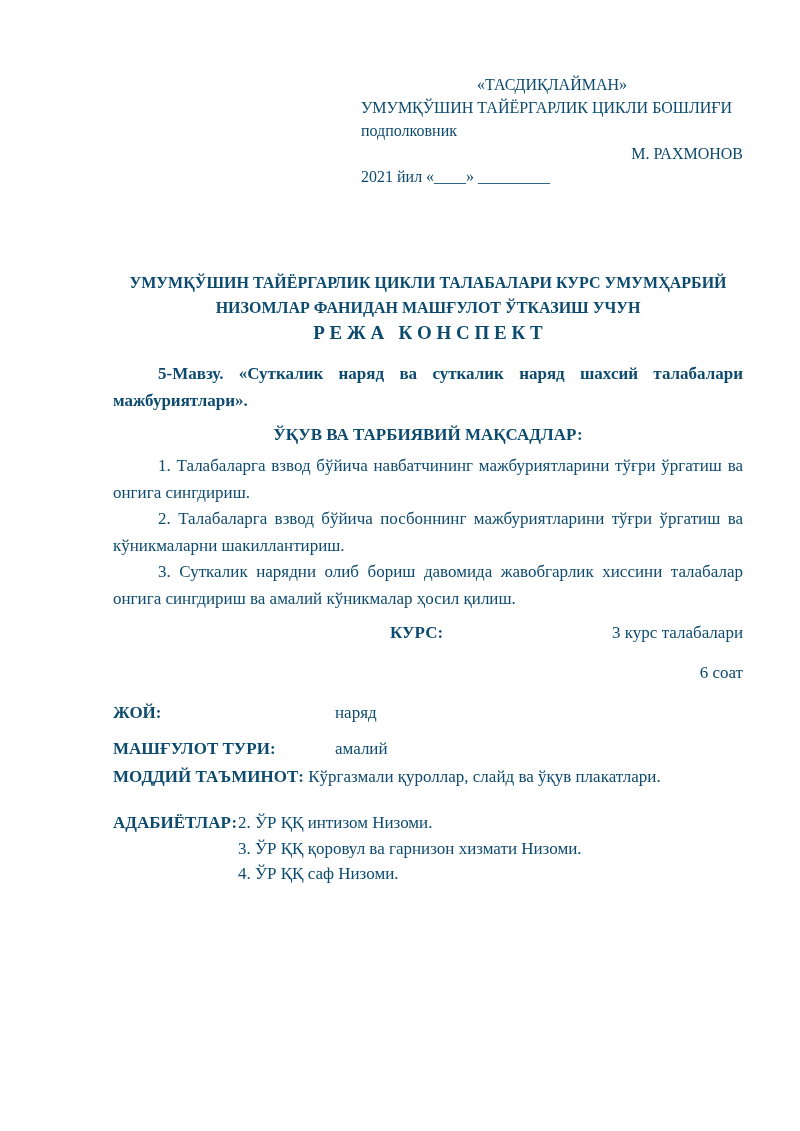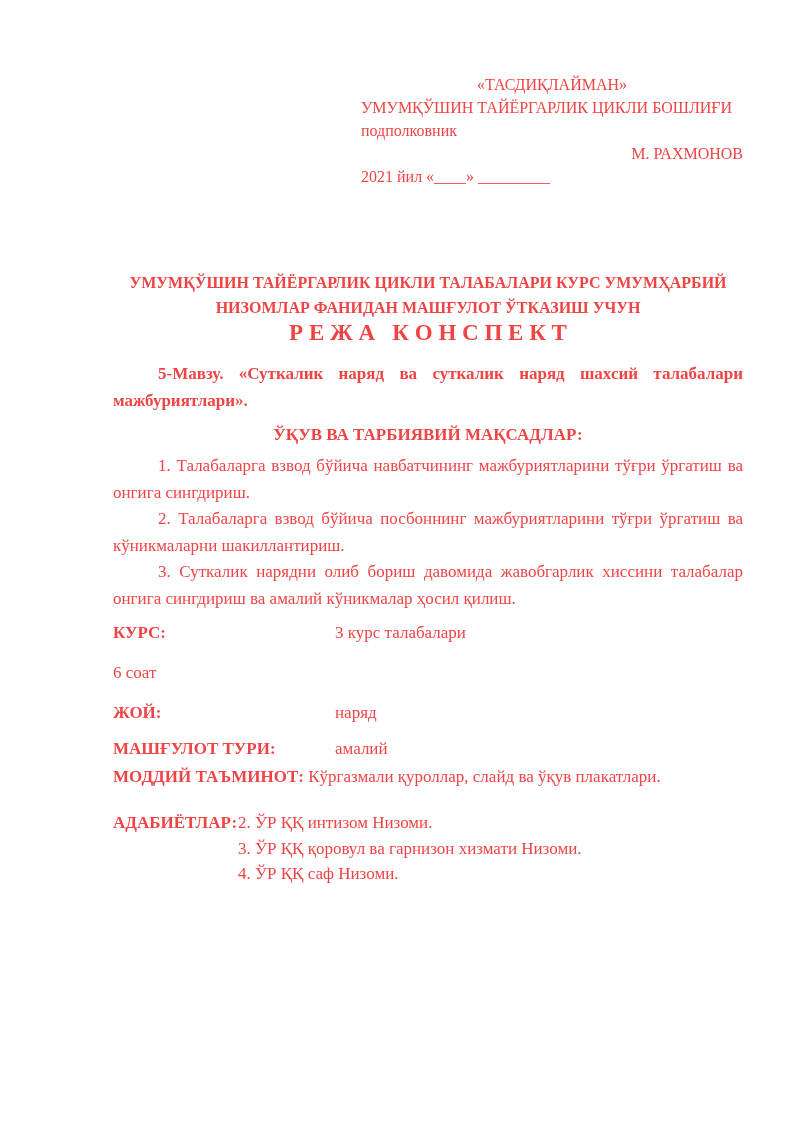--- a/index.html
+++ b/index.html
@@ -2,21 +2,21 @@
 <html><head>
 <meta charset="utf-8">
 <style>
   html, body { margin: 0; padding: 0; background: #ffffff; }
   .page {
     position: relative;
     width: 800px;
     height: 1020px;
     margin: 0 auto;
     background: #ffffff;
-    color: #ef4444;
+    color: #0c4a6e;
     font-family: "Liberation Serif", "DejaVu Serif", serif;
     font-size: 17px;
     box-sizing: border-box;
     padding: 73px 57px 16px 113px;
     overflow: hidden;
   }
   
   .approval {
     width: 382px;
     margin-left: auto;
@@ -27,21 +27,21 @@
   .approval .right  { text-align: right; }
   .approval .nowrap { white-space: nowrap; }
   
   .doc-title {
     margin-top: 82px;
     text-align: center;
     font-weight: bold;
     font-size: 16px;
     line-height: 25px;
   }
-  .doc-title .spaced { white-space: pre; font-size: 23px; }
+  .doc-title .spaced { white-space: pre; font-size: 19px; }
   
   .topic {
     margin: 15px 0 0 0;
     font-weight: bold;
     text-align: justify;
     text-indent: 45px;
     line-height: 27px;
   }
   .lesson {
     margin: 8px 0 0 0;
@@ -60,21 +60,21 @@
   .goals p {
     margin: 0;
     text-align: justify;
     text-indent: 45px;
     line-height: 26.5px;
   }
   
   .details { margin-top: 9px; }
   .row { display: flex; line-height: 23px; }
   .row .lbl { font-weight: bold; width: 222px; flex: none; }
-  .mb17 { margin-bottom: 17px; }
+  .mb17 { margin-bottom: 17px; justify-content: flex-end; }
   .mb13 { margin-bottom: 13px; }
   .mb5  { margin-bottom: 5px; }
   .supply { line-height: 23px; margin-bottom: 22px; white-space: nowrap; }
   .lit { display: flex; line-height: 25.5px; }
   .lit .lbl { font-weight: bold; width: 125px; flex: none; }
   .lit .items div { white-space: nowrap; }
 </style>
 </head>
 <body>
 

